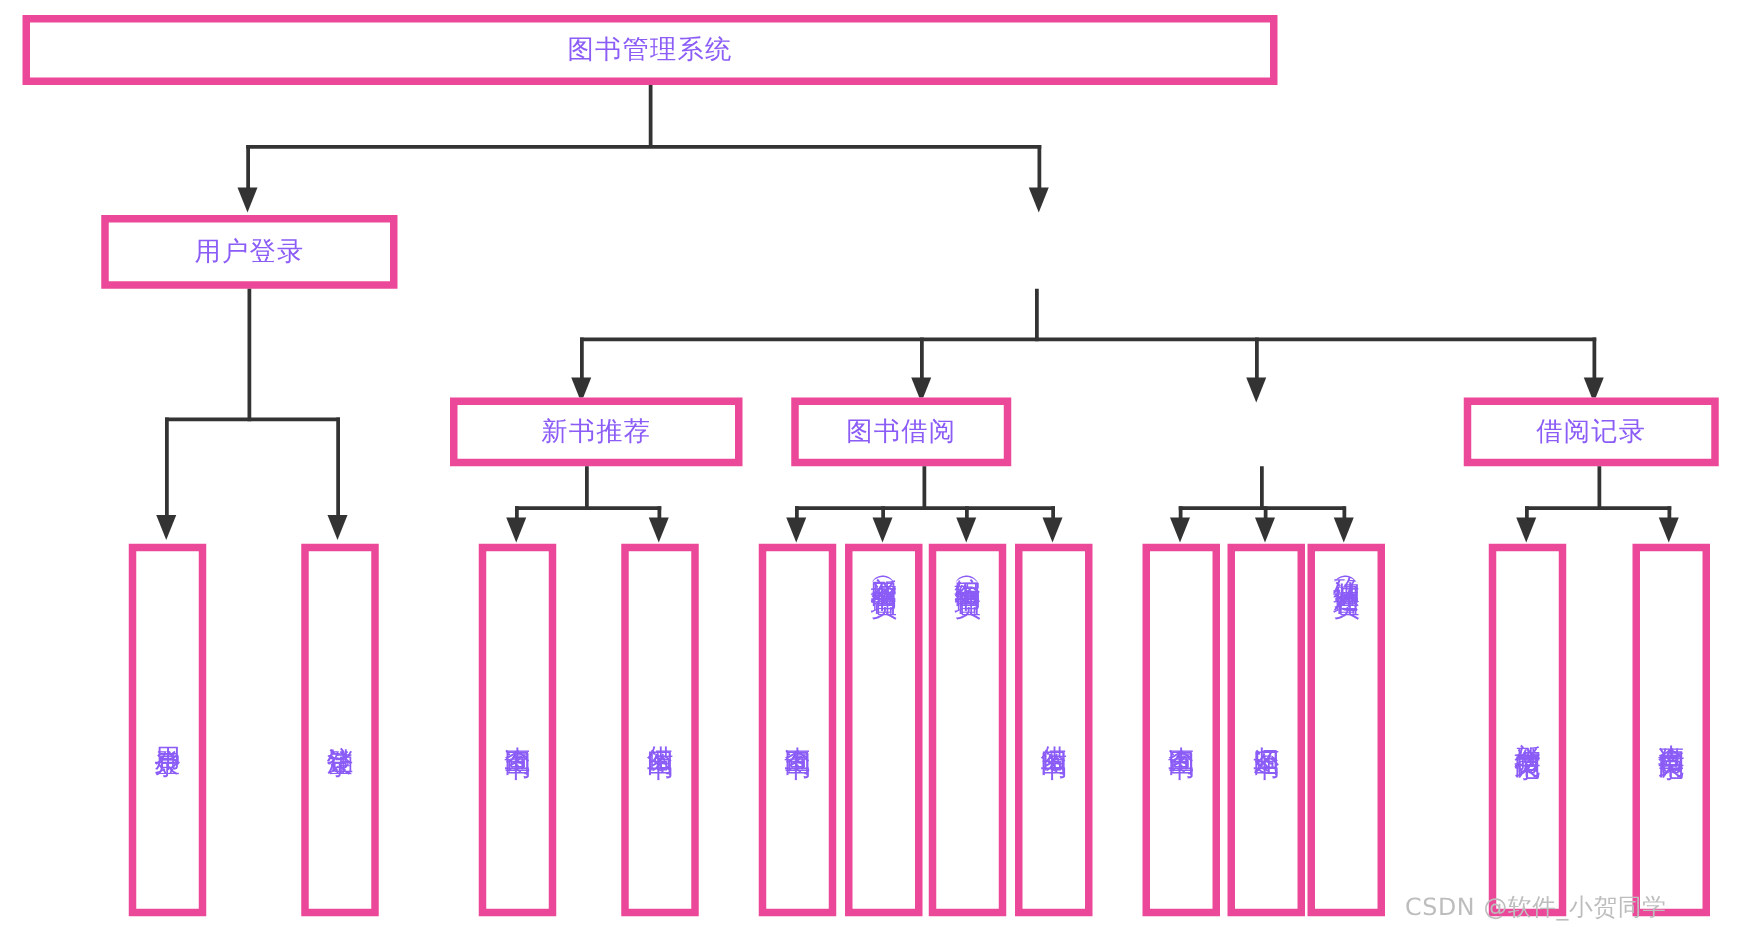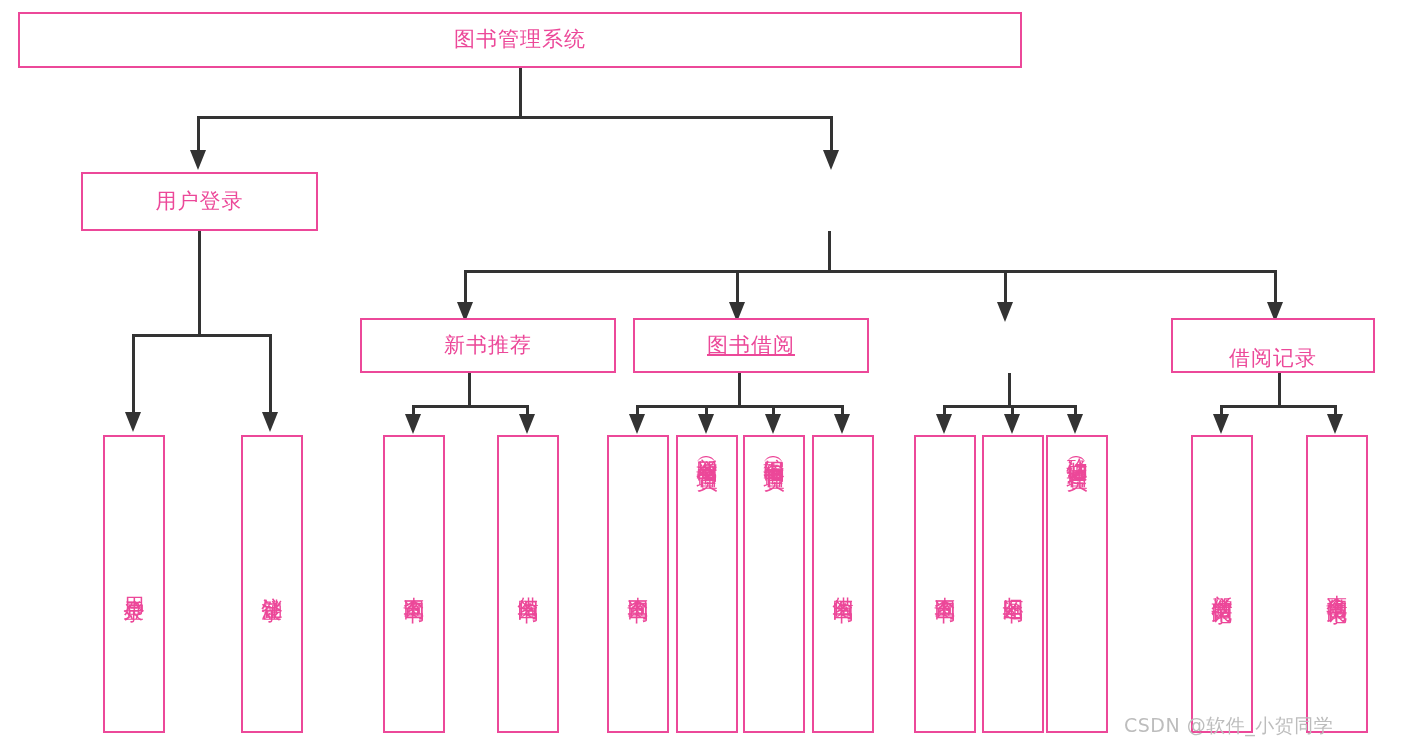--- a/index.html
+++ b/index.html
@@ -13,26 +13,26 @@
   #canvas {
     position: relative;
     width: 1405px;
     height: 747px;
     background: #ffffff;
     overflow: hidden;
   }
   .node {
     position: absolute;
     box-sizing: border-box;
-    border: 2px solid #ec4899;
+    border: 6px solid #ec4899;
     background: #ffffff;
     display: flex;
     align-items: center;
     justify-content: center;
-    color: #ec4899;
+    color: #8b5cf6;
   }
   .node.h {
     font-size: 21px;
     letter-spacing: 1px;
     line-height: 1.2;
   }
   .node.v {
     writing-mode: vertical-rl;
     text-orientation: upright;
     font-size: 21px;
@@ -101,27 +101,27 @@
   <div class="edge hl" style="left:464px; top:270px; width:813px; height:3px;"></div>
   <div class="edge vl" style="left:464px; top:270px; width:3px; height:34px;"></div>
   <div class="arrow" style="left:457px; top:302px;"></div>
   <div class="edge vl" style="left:736px; top:270px; width:3px; height:34px;"></div>
   <div class="arrow" style="left:729px; top:302px;"></div>
   <div class="edge vl" style="left:1004px; top:270px; width:3px; height:34px;"></div>
   <div class="arrow" style="left:997px; top:302px;"></div>
   <div class="edge vl" style="left:1274px; top:270px; width:3px; height:34px;"></div>
   <div class="arrow" style="left:1267px; top:302px;"></div>
 
-  <div class="node h" style="left:360px; top:318px; width:256px; height:55px;">
+  <div class="node h" style="left:360px; top:318px; width:234px; height:55px;">
     <span>新书推荐</span>
   </div>
-  <div class="node h" style="left:633px; top:318px; width:236px; height:55px;text-decoration:underline;">
+  <div class="node h" style="left:633px; top:318px; width:176px; height:55px;">
     <span>图书借阅</span>
   </div>
-  <div class="node h" style="left:1171px; top:318px; width:204px; height:55px;align-items:flex-end;">
+  <div class="node h" style="left:1171px; top:318px; width:204px; height:55px;">
     <span>借阅记录</span>
   </div>
 
   <div class="edge vl" style="left:468px; top:373px; width:3px; height:35px;"></div>
   <div class="edge hl" style="left:412px; top:405px; width:117px; height:3px;"></div>
   <div class="edge vl" style="left:412px; top:405px; width:3px; height:12px;"></div>
   <div class="arrow" style="left:405px; top:414px;"></div>
   <div class="edge vl" style="left:526px; top:405px; width:3px; height:12px;"></div>
   <div class="arrow" style="left:519px; top:414px;"></div>
 

